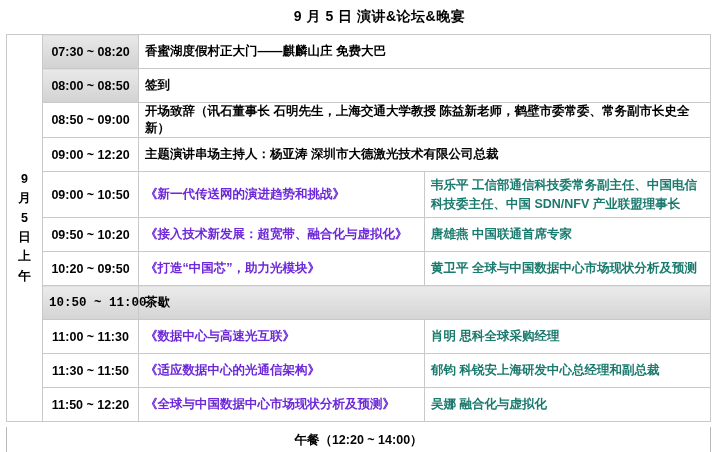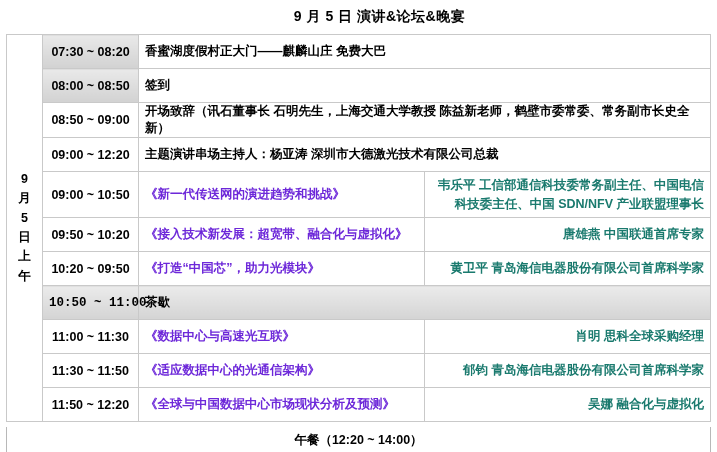--- a/index.html
+++ b/index.html
@@ -80,21 +80,20 @@
     font-weight: bold;
     font-size: 12.5px;
     line-height: 1.5;
     padding: 3px 6px;
   }
   .col-desc {
     width: 270px;
   }
   .col-speaker {
     width: 301px;
-    text-align: right;
   }
   .row-tall td {
     height: 46px;
   }
   .grey-band td {
     background: linear-gradient(to bottom, #ebebeb, #d4d4d4);
     font-weight: bold;
     font-family: Liberation Mono, monospace;
   }
   .footer-bar {
@@ -161,38 +160,38 @@
 
       <tr>
         <td class="col-time">09:50 ~ 10:20</td>
         <td class="cell-topic col-desc">《接入技术新发展：超宽带、融合化与虚拟化》</td>
         <td class="cell-speaker col-speaker">唐雄燕   中国联通首席专家</td>
       </tr>
 
       <tr>
         <td class="col-time">10:20 ~ 09:50</td>
         <td class="cell-topic col-desc">《打造“中国芯”，助力光模块》</td>
-        <td class="cell-speaker col-speaker">黄卫平   青岛海信电器股份有限公司首席科学家</td>
+        <td class="cell-speaker col-speaker">黄卫平   全球与中国数据中心市场现状分析及预测</td>
       </tr>
 
       <tr class="grey-band">
         <td class="col-time time-grey">10:50 ~ 11:00</td>
         <td class="cell-plain" colspan="2">茶歇</td>
       </tr>
 
       <tr>
         <td class="col-time">11:00 ~ 11:30</td>
         <td class="cell-topic col-desc">《数据中心与高速光互联》</td>
         <td class="cell-speaker col-speaker">肖明   思科全球采购经理</td>
       </tr>
 
       <tr>
         <td class="col-time">11:30 ~ 11:50</td>
         <td class="cell-topic col-desc">《适应数据中心的光通信架构》</td>
-        <td class="cell-speaker col-speaker">郁钧   青岛海信电器股份有限公司首席科学家</td>
+        <td class="cell-speaker col-speaker">郁钧   科锐安上海研发中心总经理和副总裁</td>
       </tr>
 
       <tr>
         <td class="col-time">11:50 ~ 12:20</td>
         <td class="cell-topic col-desc">《全球与中国数据中心市场现状分析及预测》</td>
         <td class="cell-speaker col-speaker">吴娜   融合化与虚拟化</td>
       </tr>
 
     </tbody>
   </table>

